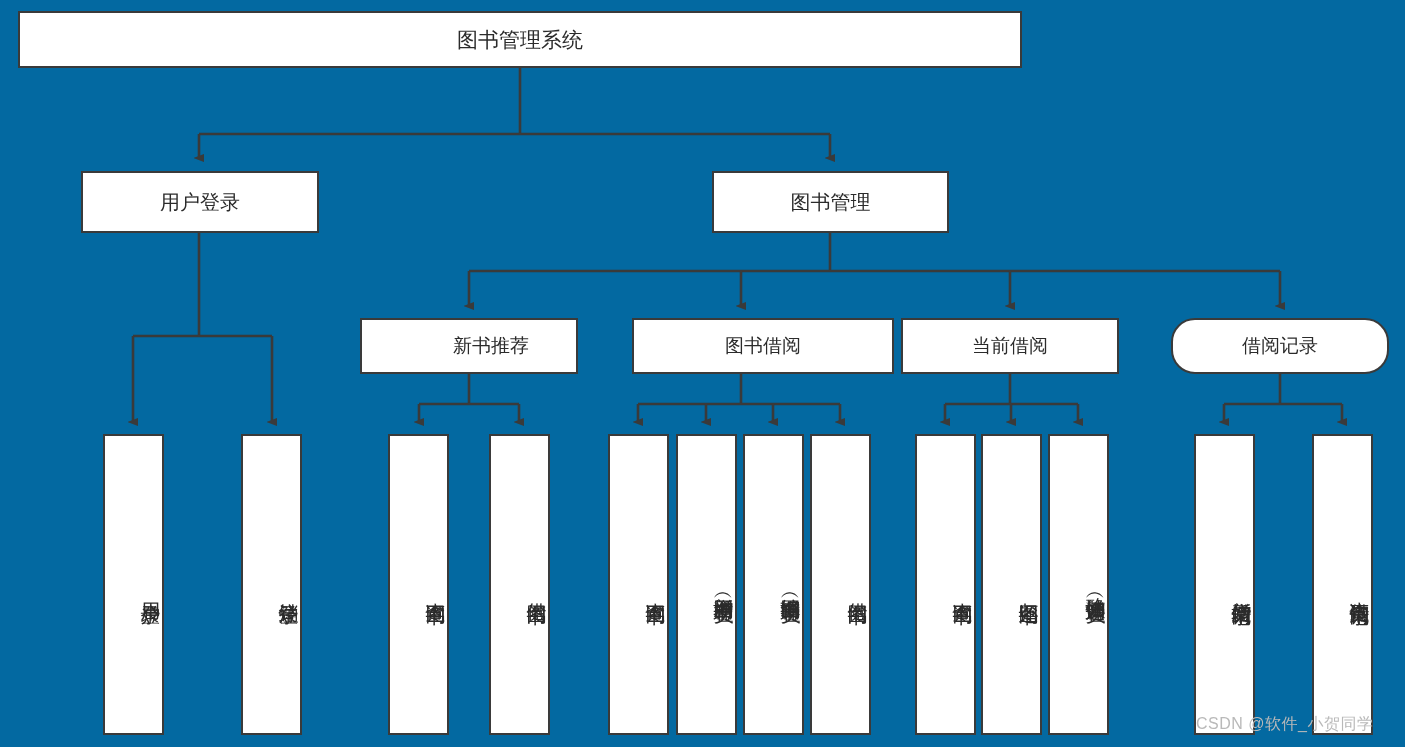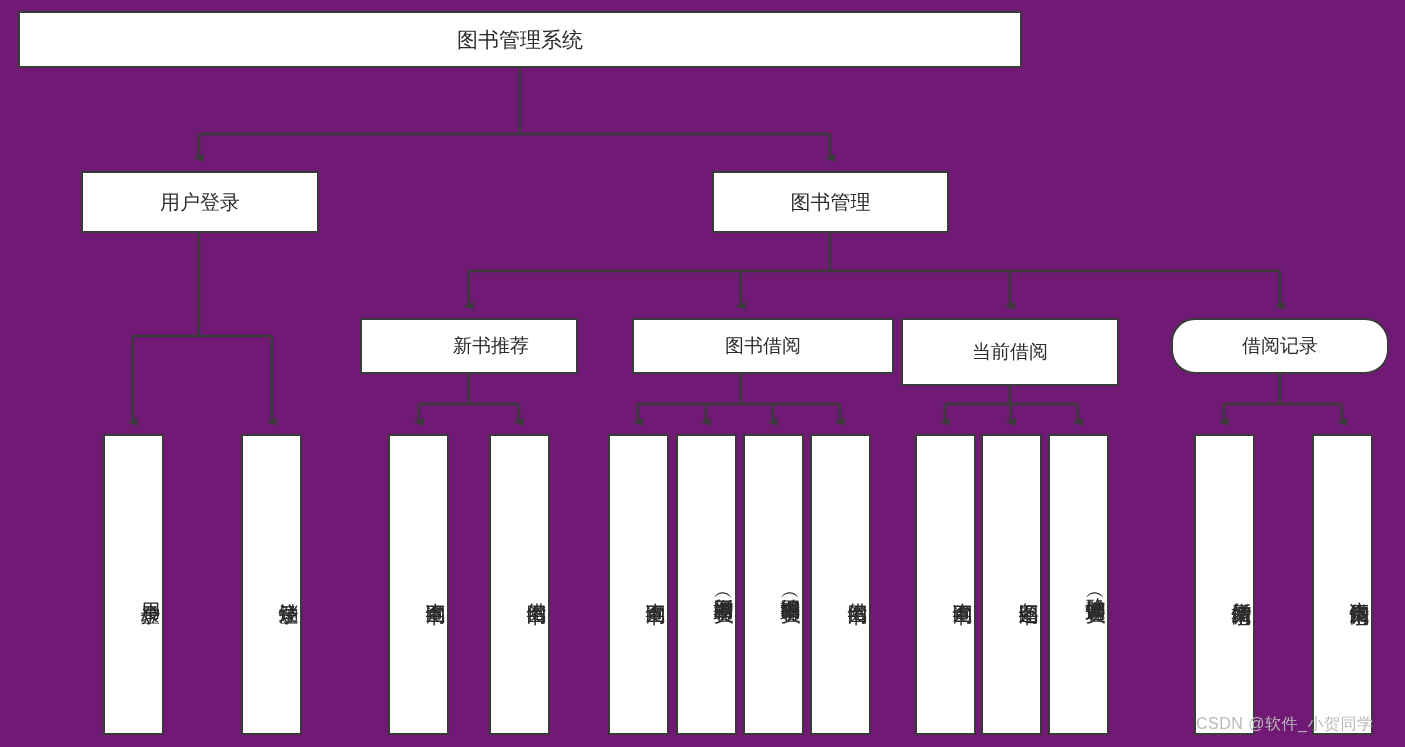--- a/index.html
+++ b/index.html
@@ -7,21 +7,21 @@
     padding: 0;
     background: #ffffff;
   }
   body {
     font-family: "Liberation Sans", "DejaVu Sans", sans-serif;
   }
   #canvas {
     position: relative;
     width: 1405px;
     height: 747px;
-    background: #701a75;
+    background: #0369a1;
     overflow: hidden;
   }
   #edges {
     position: absolute;
     left: 0;
     top: 0;
     width: 1405px;
     height: 747px;
   }
   .node {
@@ -137,21 +137,21 @@
   <div class="node level1" style="left:712px; top:171px; width:237px; height:62px;">
     <span>图书管理</span>
   </div>
 
   <div class="node level2" style="left:360px; top:318px; width:218px; height:56px;padding-left:44px;">
     <span>新书推荐</span>
   </div>
   <div class="node level2" style="left:632px; top:318px; width:262px; height:56px;">
     <span>图书借阅</span>
   </div>
-  <div class="node level2" style="left:901px; top:318px; width:218px; height:68px;">
+  <div class="node level2" style="left:901px; top:318px; width:218px; height:56px;">
     <span>当前借阅</span>
   </div>
   <div class="node level2" style="left:1171px; top:318px; width:218px; height:56px;border-radius:24px;">
     <span>借阅记录</span>
   </div>
 
   <div class="node leaf" style="left:103px; top:434px; width:61px; height:301px;">
     <span>用户登录</span>
   </div>
   <div class="node leaf" style="left:241px; top:434px; width:61px; height:301px;">

